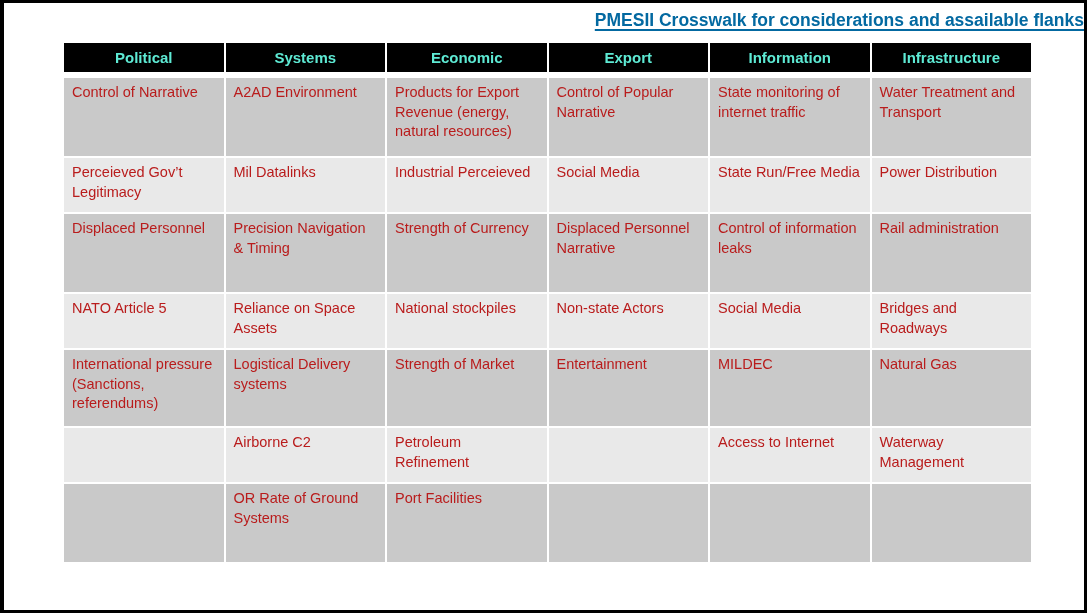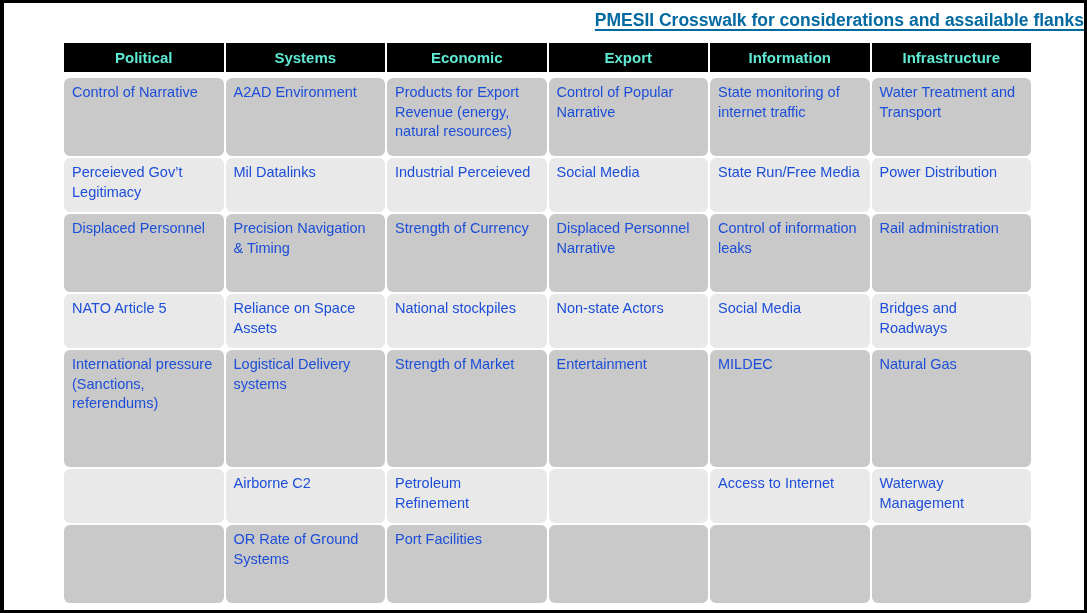--- a/index.html
+++ b/index.html
@@ -54,29 +54,28 @@
   table.pmesii tbody::before {
     content: "";
     display: table-row;
     height: 2px;
   }
   table.pmesii td {
     vertical-align: top;
     padding: 5px 8px 4px 8px;
     font-size: 14.5px;
     line-height: 1.35;
-    color: #1d4ed8;
+    color: #b91c1c;
     overflow: hidden;
-    border-radius: 6px;
   }
   tr.band-dark td  { background: #c9c9c9; }
   tr.band-light td { background: #e9e9e9; margin-top: 36px; }
   tr.rh-a { height: 78px; } 
   tr.rh-b { height: 54px; } 
-  tr.rh-c { height: 117px; } 
+  tr.rh-c { height: 76px; } 
 </style>
 </head>
 <body>
 
 <div class="page">
   <div class="title">PMESII Crosswalk for considerations and assailable flanks</div>
 
   <div class="table-wrap">
     <table class="pmesii">
       <thead>

